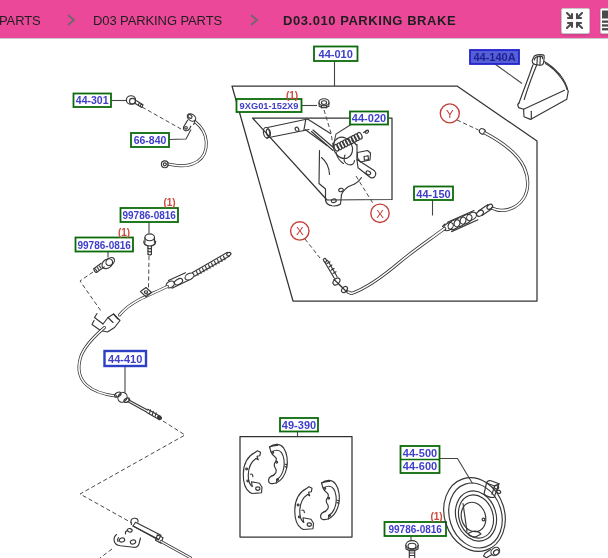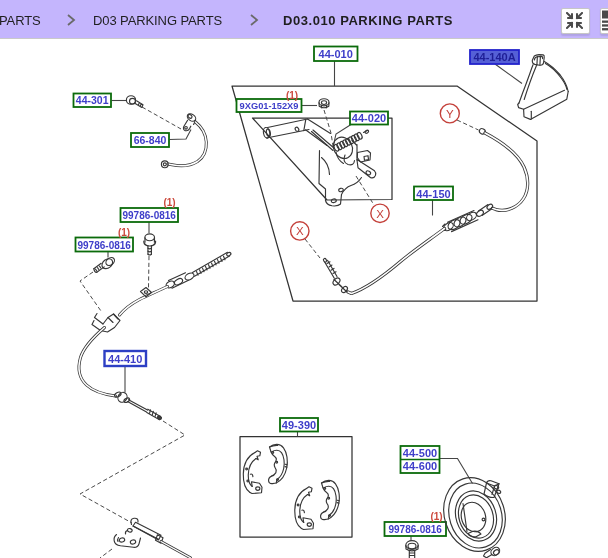--- a/index.html
+++ b/index.html
@@ -1,34 +1,34 @@
 <!DOCTYPE html>
 <html><head>
 <meta charset="utf-8">
 <style>
 html,body{margin:0;padding:0;width:608px;height:558px;background:#fff;overflow:hidden;
 font-family:"Liberation Sans",sans-serif;}
-.crumb{position:absolute;top:0;left:0;width:608px;height:38px;background:#c4b5fd;}
+.crumb{position:absolute;top:0;left:0;width:608px;height:38px;background:#ec4899;}
 .ct{position:absolute;top:12.6px;font-size:13px;letter-spacing:-0.1px;color:#1f1f1f;white-space:nowrap;}
 .btn{position:absolute;top:8px;width:27px;height:24px;border:1px solid #c6c6c6;border-radius:2px;background:#fff;box-shadow:0 1.5px 1.5px rgba(0,0,0,0.10);overflow:hidden;}
 .sep{position:absolute;top:38px;left:0;width:608px;height:1px;background:#c9c9c9;}
 #diag{position:absolute;left:0;top:0;}
 </style>
 </head>
 <body>
 <div class="crumb">
  <span class="ct" style="left:-1px">PARTS</span>
  <svg style="position:absolute;left:66px;top:14px" width="10" height="12" viewBox="0 0 10 12">
       <path d="M2,1 L8,6 L2,11" fill="none" stroke="#6a6a6a" stroke-width="1.8"></path>
     </svg>
  <span class="ct" style="left:93px">D03 PARKING PARTS</span>
  <svg style="position:absolute;left:249px;top:14px" width="10" height="12" viewBox="0 0 10 12">
       <path d="M2,1 L8,6 L2,11" fill="none" stroke="#6a6a6a" stroke-width="1.8"></path>
     </svg>
- <span class="ct" style="left:283px;font-weight:bold;letter-spacing:0.55px">D03.010 PARKING PARTS</span>
+ <span class="ct" style="left:283px;font-weight:bold;letter-spacing:0.55px">D03.010 PARKING BRAKE</span>
  <div class="btn" style="left:561px">
   <svg width="17" height="17" viewBox="0 0 17 17" style="position:absolute;left:4px;top:3px">
    <g stroke="#4a4a4a" stroke-width="2" fill="#4a4a4a">
     <path d="M1,1 L6,6 M6,6 L6,2.2 M6,6 L2.2,6" stroke-linecap="square"></path>
     <path d="M16,1 L11,6 M11,6 L11,2.2 M11,6 L14.8,6" stroke-linecap="square"></path>
     <path d="M1,16 L6,11 M6,11 L6,14.8 M6,11 L2.2,11" stroke-linecap="square"></path>
     <path d="M16,16 L11,11 M11,11 L11,14.8 M11,11 L14.8,11" stroke-linecap="square"></path>
    </g>
   </svg>
  </div>

